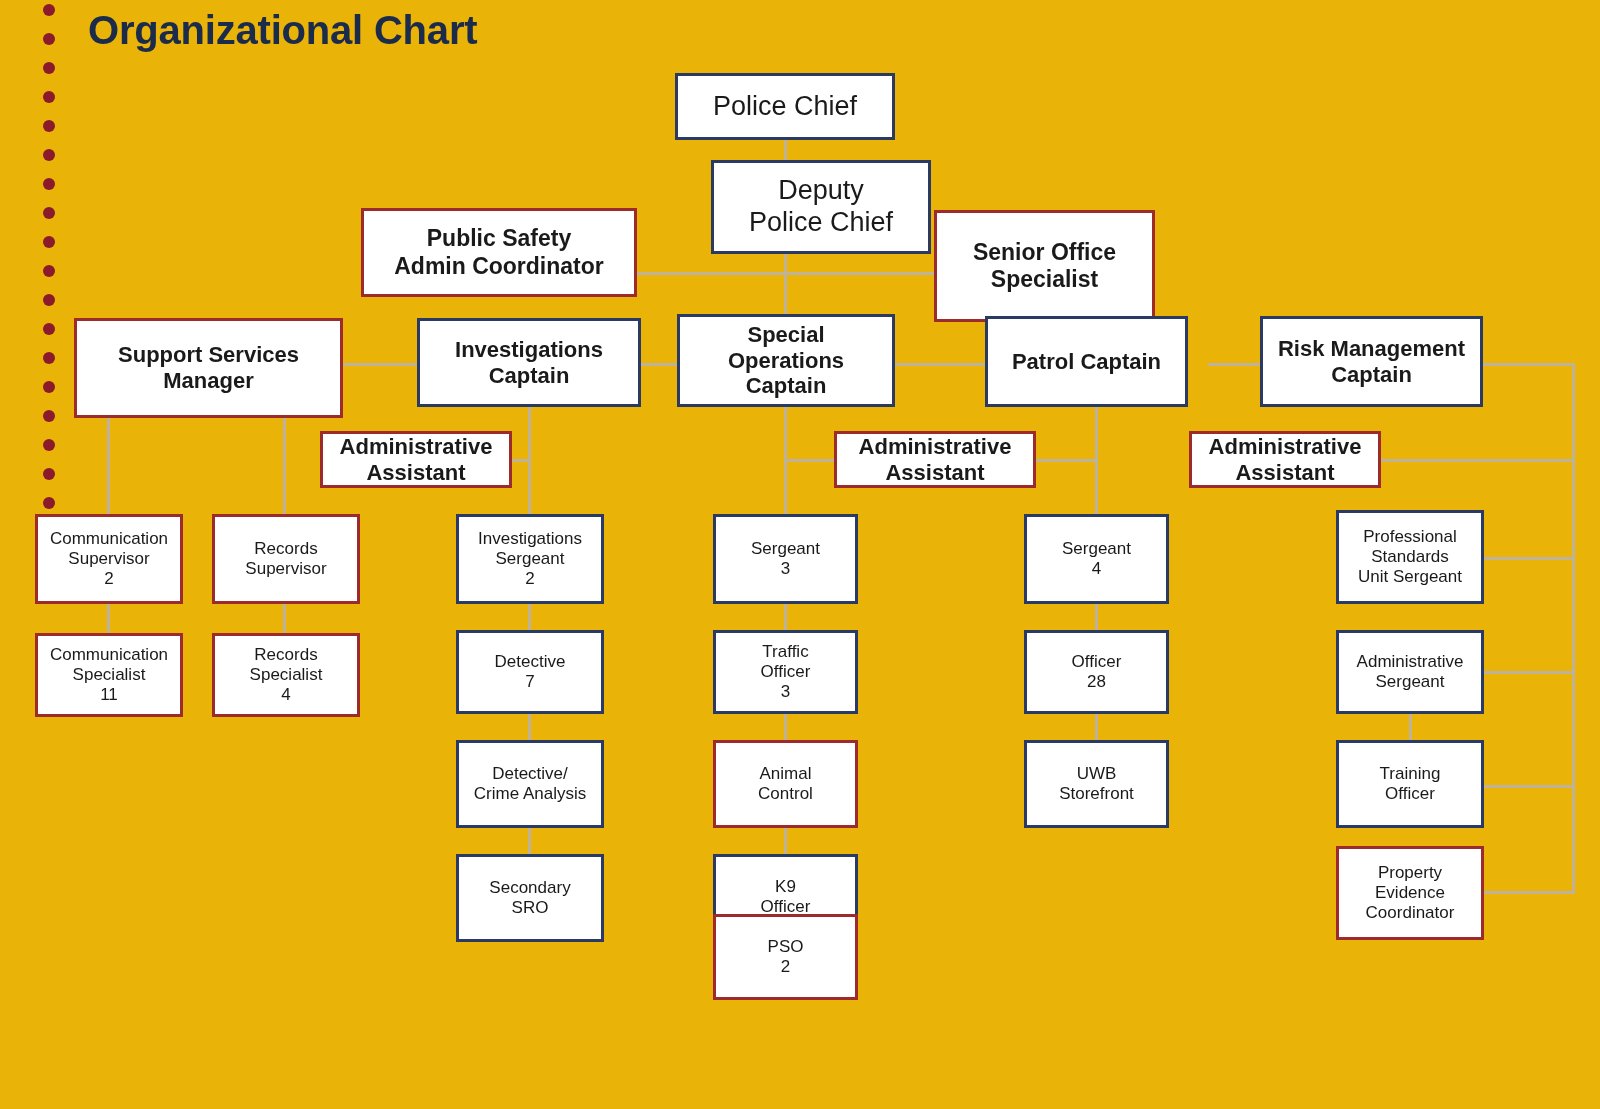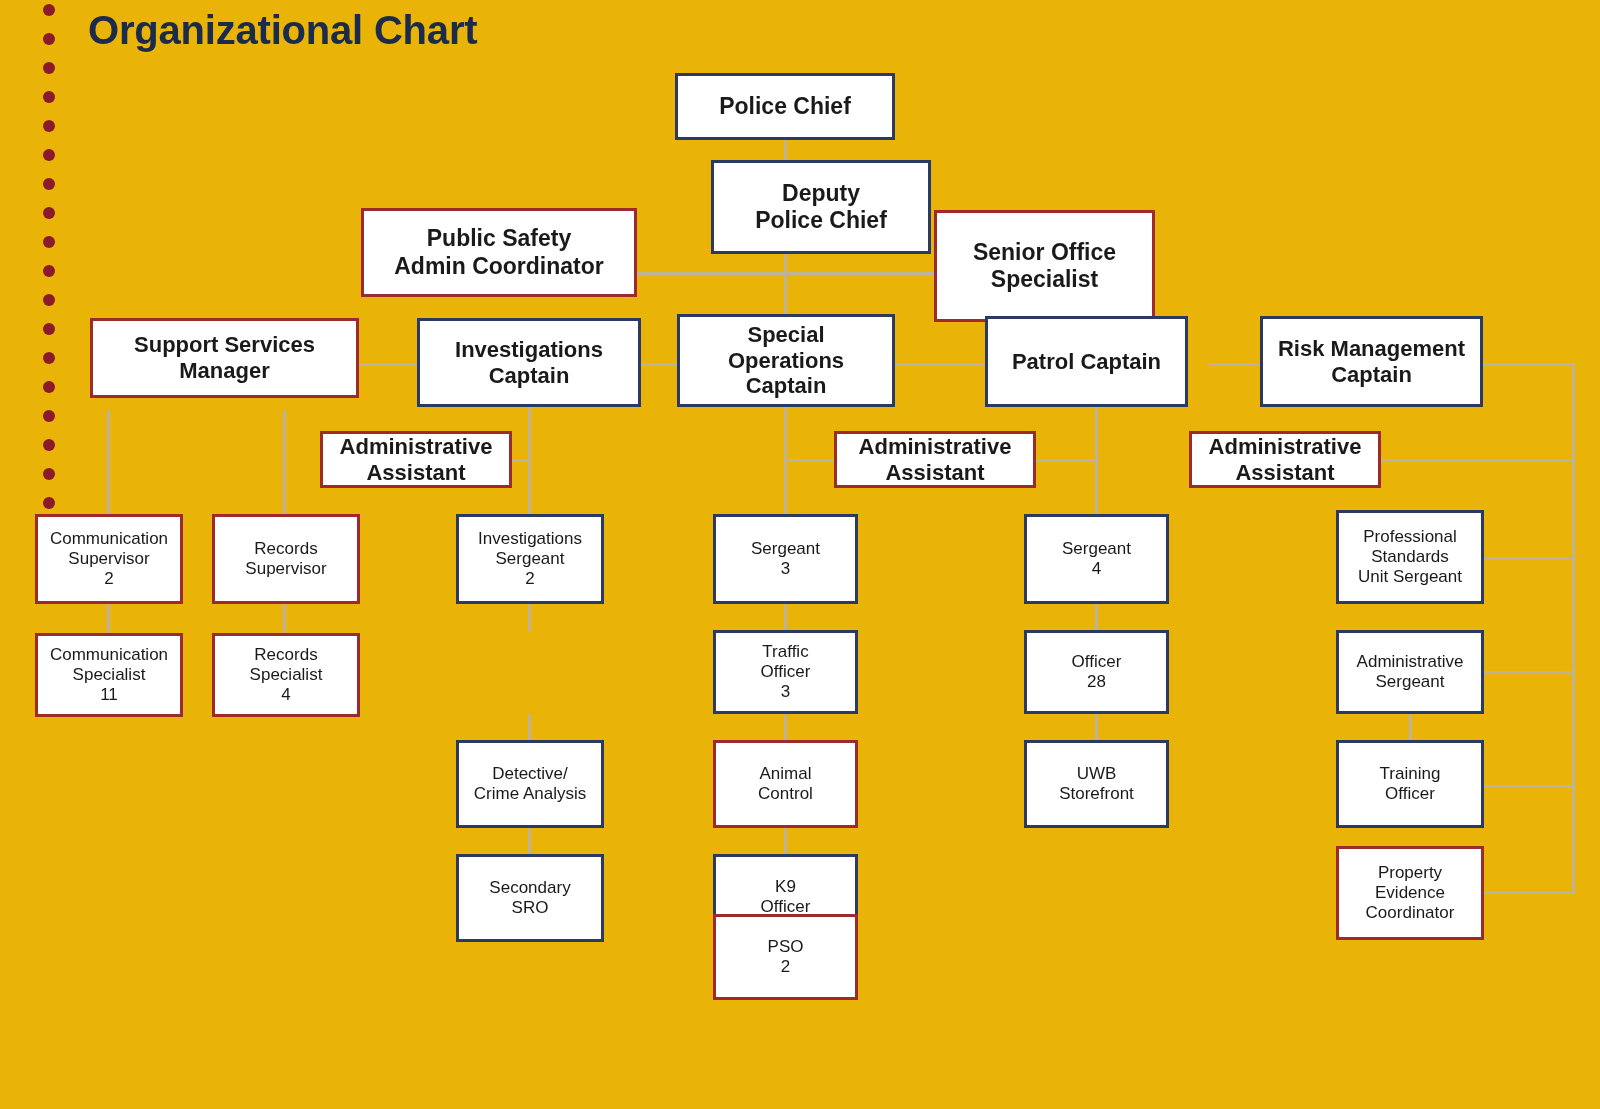--- a/index.html
+++ b/index.html
@@ -65,21 +65,21 @@
   .node.red {border:3px solid #9E2B2B;}
 
   .node .lbl{
     display:block;
     width:100%;
     padding:0 4px;
     white-space:pre-line;
   }
 
   
-  .t-xl .lbl{font-size:23px;font-weight:bold;}
+  .t-xl .lbl{font-size:27px;font-weight:normal;}
   .t-lg .lbl{font-size:23px;font-weight:bold;}
   .t-md .lbl{font-size:22px;font-weight:bold;}
   .t-sm .lbl{font-size:17px;font-weight:normal;}
 </style>
 </head>
 <body>
 
 <div id="canvas">
 
   <div id="page-title">Organizational Chart</div>
@@ -160,21 +160,21 @@
   <div class="node red t-lg" style="left:361px;top:208px;width:276px;height:89px;">
     <span class="lbl">Public Safety
 Admin Coordinator</span>
   </div>
 
   <div class="node red t-lg" style="left:934px;top:210px;width:221px;height:112px;">
     <span class="lbl">Senior Office
 Specialist</span>
   </div>
 
-  <div class="node red t-md" style="left:74px;top:318px;width:269px;height:80px;margin-left:16px;">
+  <div class="node red t-md" style="left:74px;top:318px;width:269px;height:100px;">
     <span class="lbl">Support Services
 Manager</span>
   </div>
 
   <div class="node navy t-md" style="left:417px;top:318px;width:224px;height:89px;">
     <span class="lbl">Investigations
 Captain</span>
   </div>
 
   <div class="node navy t-md" style="left:677px;top:314px;width:218px;height:93px;">
@@ -229,20 +229,24 @@
 Specialist
 4</span>
   </div>
 
   <div class="node navy t-sm" style="left:456px;top:514px;width:148px;height:90px;">
     <span class="lbl">Investigations
 Sergeant
 2</span>
   </div>
 
+  <div class="node navy t-sm" style="left:456px;top:630px;width:148px;height:84px;">
+    <span class="lbl">Detective
+7</span>
+  </div>
 
   <div class="node navy t-sm" style="left:456px;top:740px;width:148px;height:88px;">
     <span class="lbl">Detective/
 Crime Analysis</span>
   </div>
 
   <div class="node navy t-sm" style="left:456px;top:854px;width:148px;height:88px;">
     <span class="lbl">Secondary
 SRO</span>
   </div>

